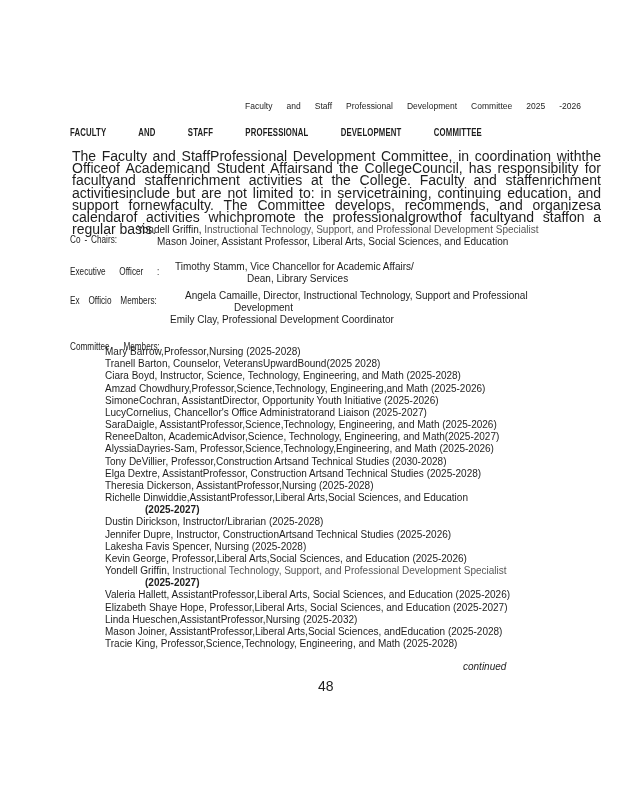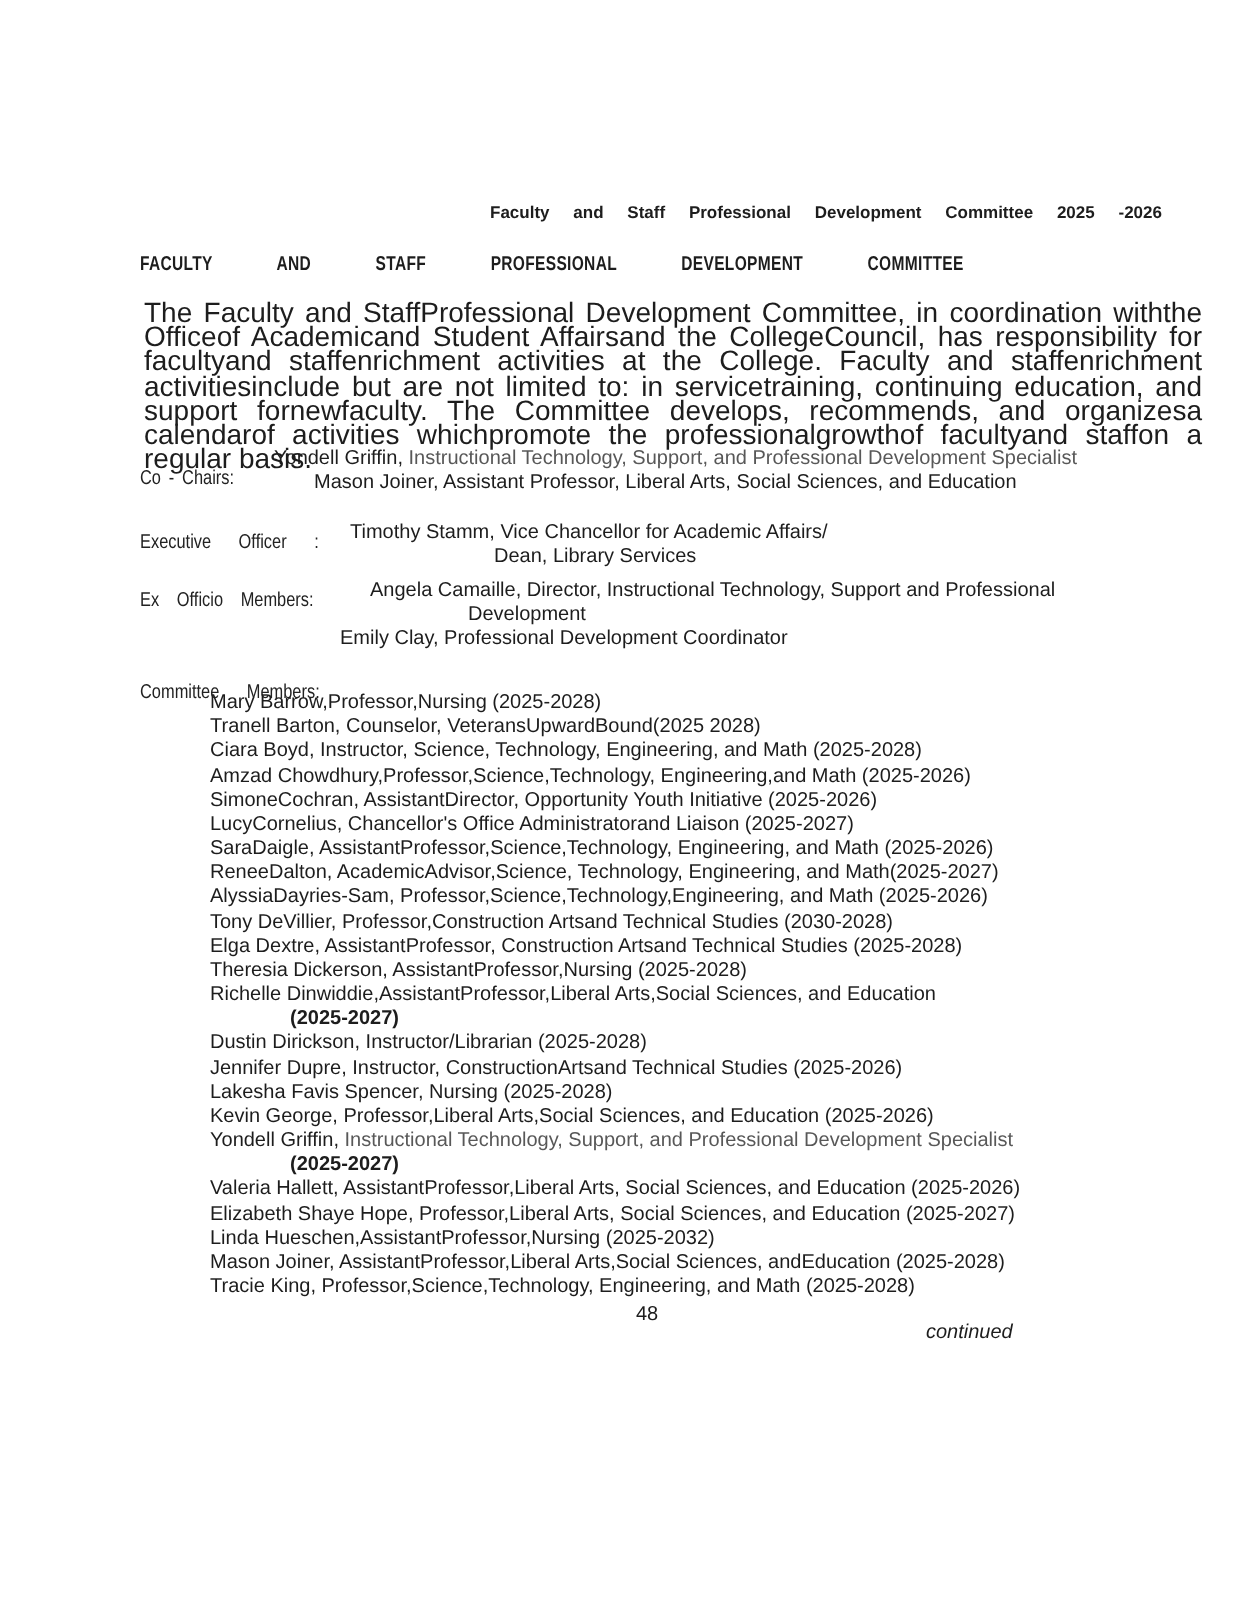--- a/index.html
+++ b/index.html
@@ -8,21 +8,21 @@
     width:618px;height:800px;
     background:#ffffff;
     font-family:"Liberation Sans", sans-serif;
     color:#1d1d1d;
     overflow:hidden;
     margin:0 auto;
   }
   .abs{position:absolute;}
   .h1line{
     left:245px;top:101px;width:336px;
-    font-size:8.5px;font-weight:bold;
+    font-size:8.5px;font-weight:normal;
     text-align:justify;text-align-last:justify;
     white-space:normal;
   }
   .h2wrap{left:70px;top:127px;width:412px;height:13px;}
   .h2inner{
     width:530px;
     transform:scaleX(0.777);transform-origin:0 0;
     font-size:10px;font-weight:bold;letter-spacing:0.2px;
     text-align:justify;text-align-last:justify;
   }
@@ -38,21 +38,21 @@
   }
   .ws-sm{word-spacing:2px;}
   .ws-md{word-spacing:8px;}
   .ws-lg{word-spacing:14px;}
   .cline{font-size:10px;line-height:12.2px;white-space:nowrap;}
   .gray{color:#585858;}
   .memberlist{left:105px;top:346px;width:500px;}
   .m-line{font-size:10px;line-height:12.17px;white-space:nowrap;}
   .m-wrap{margin-left:40px;font-weight:bold;}
   .continued{left:463px;top:661px;font-size:10px;font-style:italic;}
-  .pagenum{left:318px;top:652px;font-size:10px;}
+  .pagenum{left:318px;top:678px;font-size:14px;}
 </style>
 </head>
 <body>
 
 <div class="page">
 
   <div class="abs h1line">Faculty and Staff Professional Development Committee 2025 -2026</div>
 
   <div class="abs h2wrap">
     <div class="h2inner">FACULTY AND STAFF PROFESSIONAL DEVELOPMENT COMMITTEE</div>

